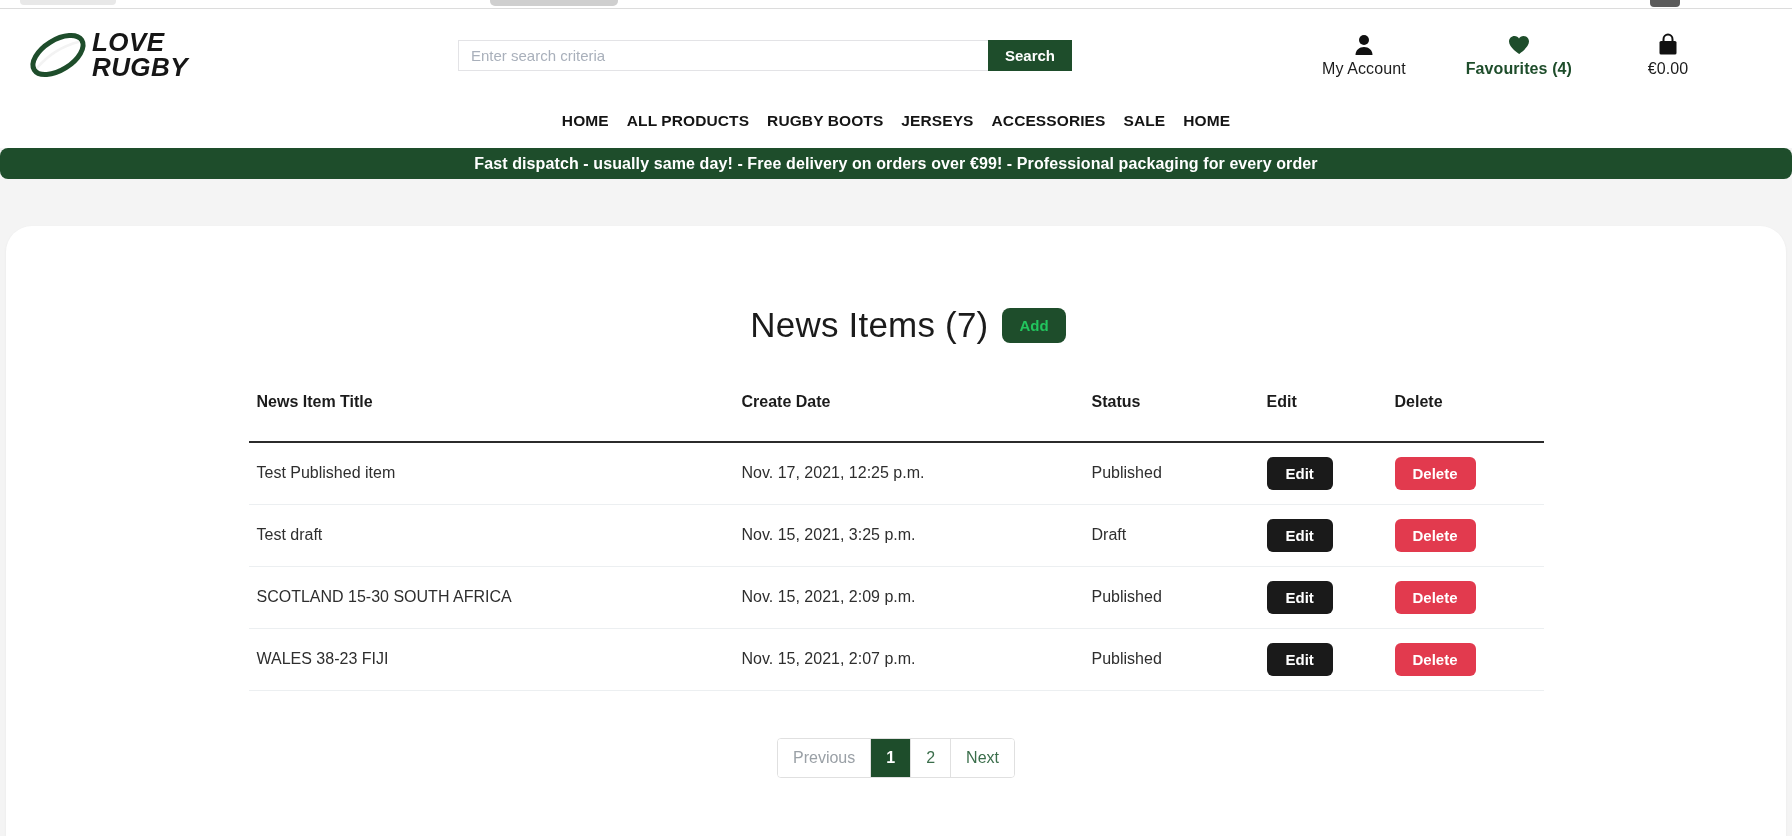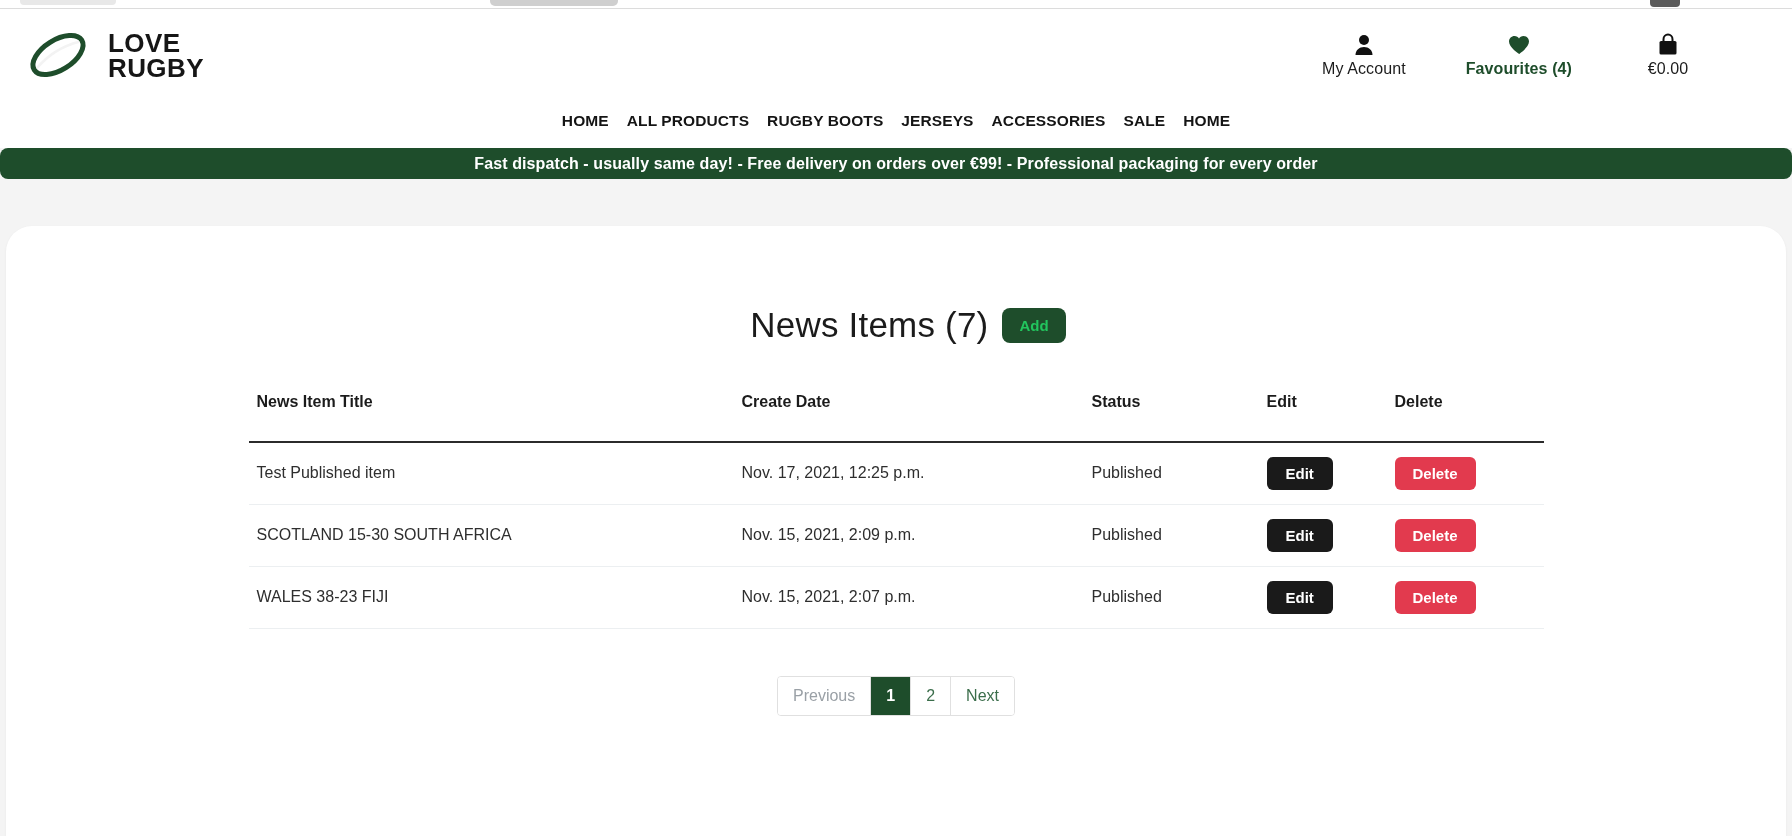--- a/index.html
+++ b/index.html
@@ -44,24 +44,25 @@
   }
   .header-top {
     display: flex;
     align-items: center;
     height: 92px;
     padding: 0 28px;
   }
 
   .logo-wrap {
     display: flex;
-    align-items: flex-end;
-    gap: 20px;
+    align-items: center;
+    gap: 4px;
     width: 430px;
     flex: 0 0 430px;
+    font-style: italic;
   }
   .logo-ball { width: 60px; height: 52px; display: block; }
   .logo-text {
     font-weight: 800;
     font-size: 26px;
     line-height: 25px;
     letter-spacing: .4px;
     color: #161616;
   }
   .logo-text span { display: block; }
@@ -303,20 +304,24 @@
           <ellipse cx="30" cy="26" rx="28" ry="15" fill="#ffffff" stroke="#1e4d2b" stroke-width="5"></ellipse>
           <path d="M5 26 Q30 18 55 26" stroke="#f3f3f3" stroke-width="2.5" fill="none"></path>
         </g>
       </svg>
       <div class="logo-text">
         <span>LOVE</span>
         <span>RUGBY</span>
       </div>
     </a>
 
+    <div class="search-wrap">
+      <input class="search-input" type="text" placeholder="Enter search criteria" style="">
+      <button class="search-btn">Search</button>
+    </div>
 
     <div class="header-actions">
 
       <a class="action-item">
         <span class="action-icon">
           <svg width="20" height="22" viewBox="0 0 20 22">
             <circle cx="10" cy="6" r="5" fill="#111111"></circle>
             <path d="M1.5 21c0-4.8 3.8-8 8.5-8s8.5 3.2 8.5 8z" fill="#111111"></path>
           </svg>
         </span>
@@ -391,20 +396,31 @@
             <td>Nov. 17, 2021, 12:25 p.m.</td>
             <td>Published</td>
             <td>
               <button class="btn-edit">Edit</button>
             </td>
             <td>
               <button class="btn-delete">Delete</button>
             </td>
           </tr>
 
+          <tr>
+            <td>Test draft</td>
+            <td>Nov. 15, 2021, 3:25 p.m.</td>
+            <td>Draft</td>
+            <td>
+              <button class="btn-edit">Edit</button>
+            </td>
+            <td>
+              <button class="btn-delete">Delete</button>
+            </td>
+          </tr>
 
           <tr>
             <td>SCOTLAND 15-30 SOUTH AFRICA</td>
             <td>Nov. 15, 2021, 2:09 p.m.</td>
             <td>Published</td>
             <td>
               <button class="btn-edit">Edit</button>
             </td>
             <td>
               <button class="btn-delete">Delete</button>

